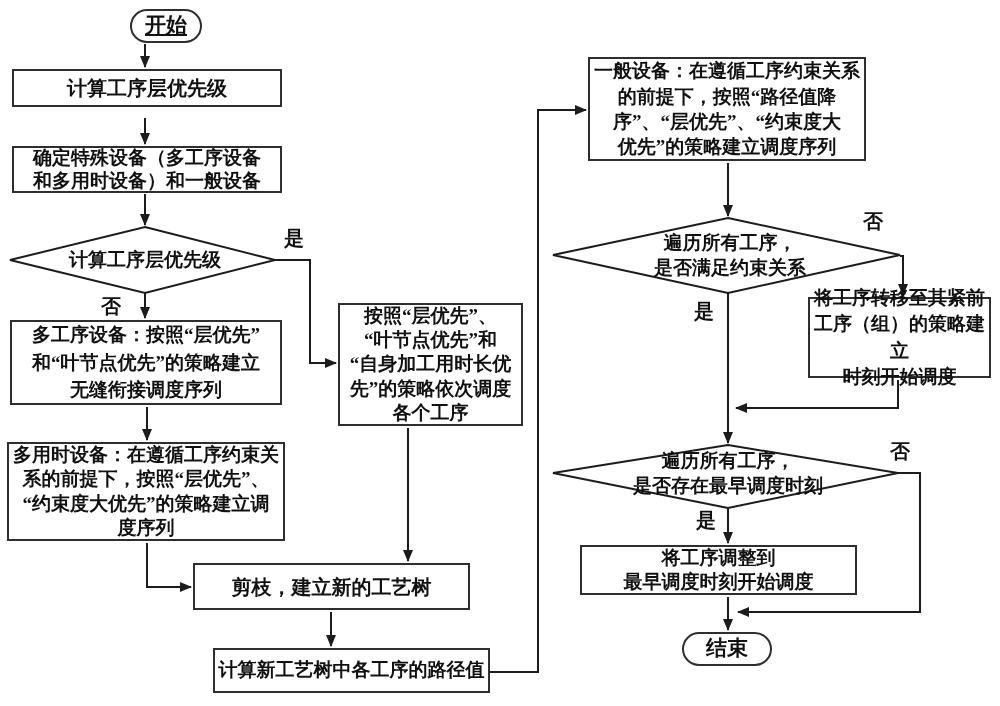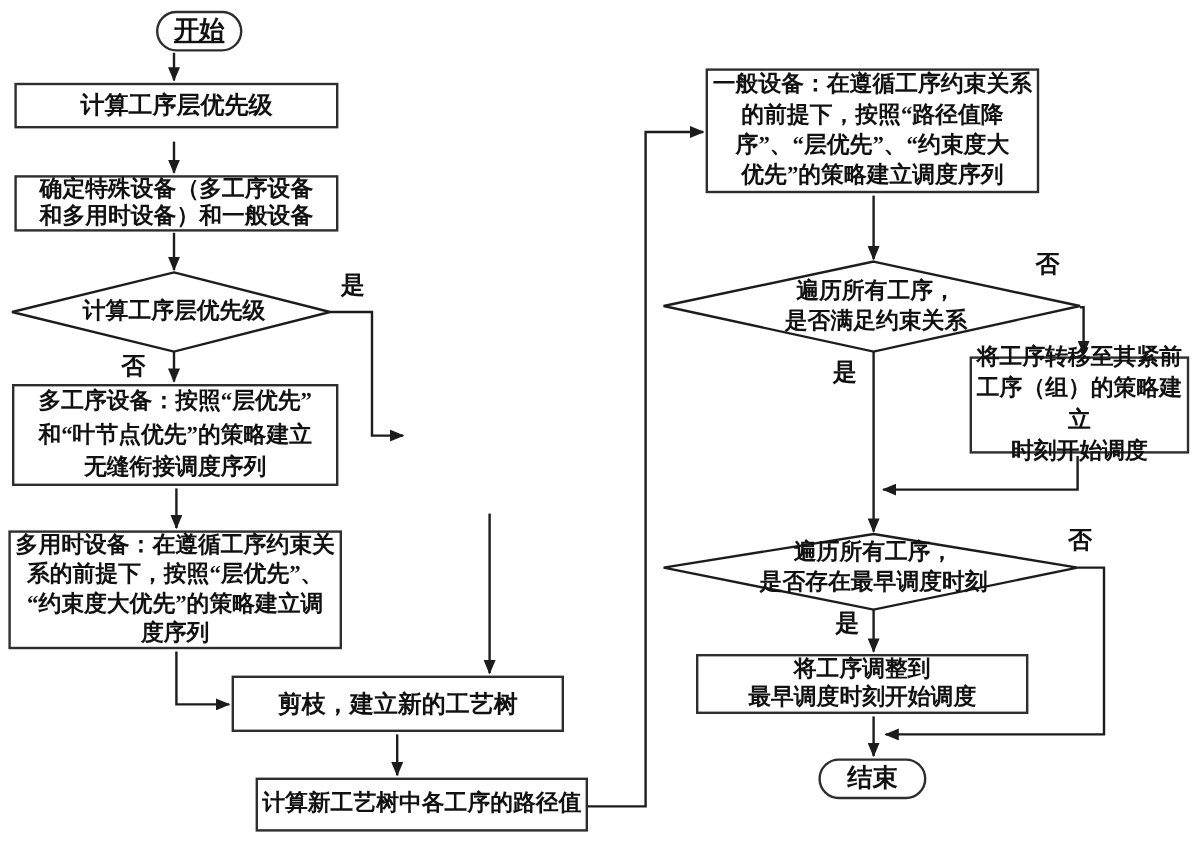--- a/index.html
+++ b/index.html
@@ -93,20 +93,25 @@
   <div class="node box" style="left:12px;top:69px;width:270px;height:38px;font-size:20px;">计算工序层优先级</div>
   <div class="node box" style="left:12px;top:146px;width:270px;height:47px;line-height:1.2;">确定特殊设备（多工序设备
 和多用时设备）和一般设备</div>
   <div class="node box" style="left:10px;top:320px;width:272px;height:85px;line-height:1.45;">多工序设备：按照“层优先”
 和“叶节点优先”的策略建立
 无缝衔接调度序列</div>
   <div class="node box" style="left:7px;top:442px;width:278px;height:99px;line-height:1.28;">多用时设备：在遵循工序约束关
 系的前提下，按照“层优先”、
 “约束度大优先”的策略建立调
 度序列</div>
+  <div class="node box" style="left:338px;top:303px;width:185px;height:123px;line-height:1.28;">按照“层优先”、
+“叶节点优先”和
+“自身加工用时长优
+先”的策略依次调度
+各个工序</div>
   <div class="node box" style="left:193px;top:563px;width:277px;height:47px;font-size:20px;">剪枝，建立新的工艺树</div>
   <div class="node box" style="left:193px;top:648px;width:277px;height:45px;margin-left:20px;">计算新工艺树中各工序的路径值</div>
   <div class="node box" style="left:588px;top:57px;width:278px;height:104px;line-height:1.33;">一般设备：在遵循工序约束关系
 的前提下，按照“路径值降
 序”、“层优先”、“约束度大
 优先”的策略建立调度序列</div>
   <div class="node box" style="left:808px;top:297px;width:183px;height:81px;line-height:1.38;">将工序转移至其紧前
 工序（组）的策略建立
 时刻开始调度</div>
   <div class="node box" style="left:580px;top:545px;width:277px;height:50px;line-height:1.25;">将工序调整到

